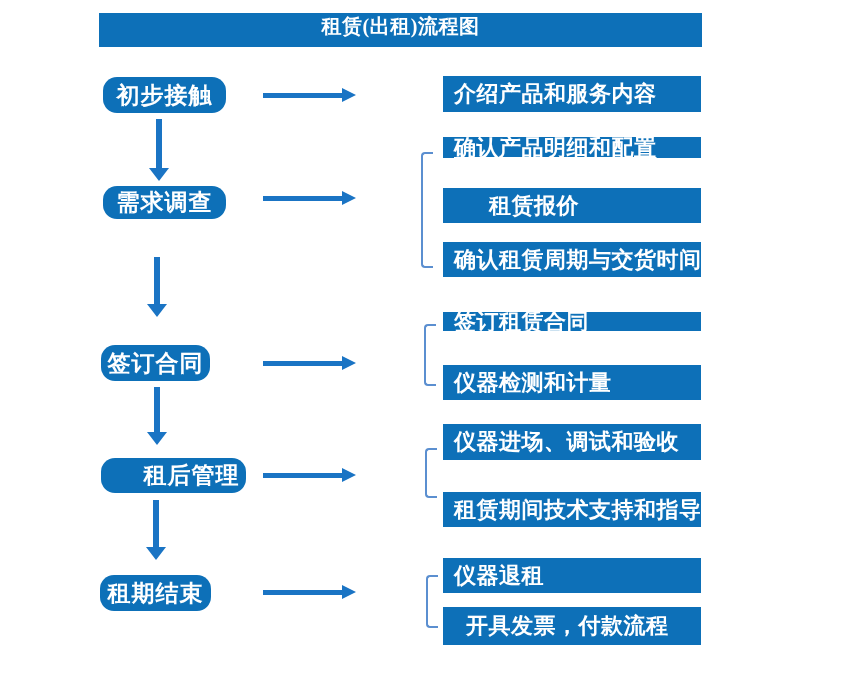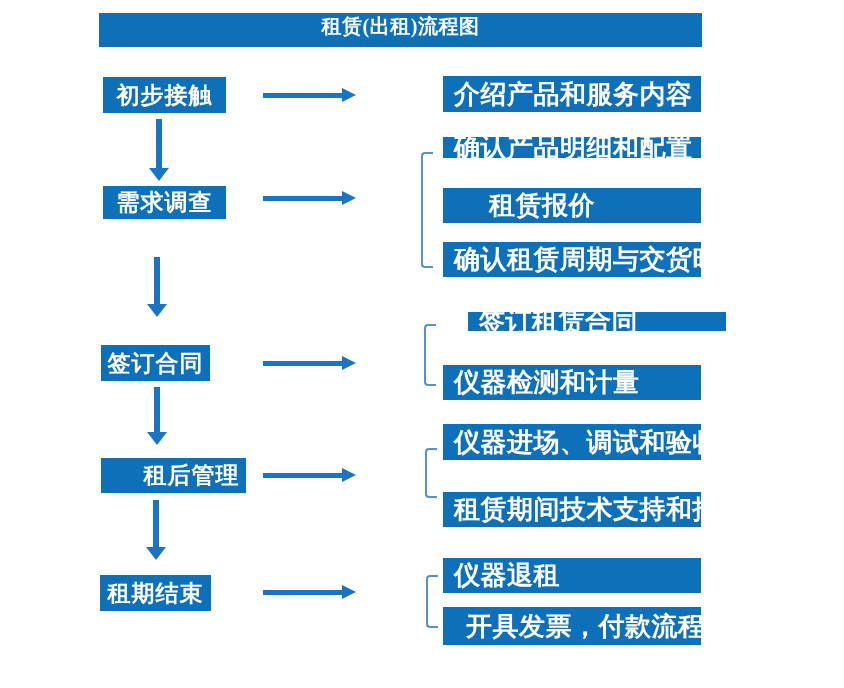--- a/index.html
+++ b/index.html
@@ -16,26 +16,26 @@
   .title-bar{
     position:absolute;left:99px;top:13px;width:603px;height:34px;
     background:var(--box-blue);display:flex;align-items:flex-start;justify-content:center;
   }
   .title-bar span{
     color:var(--text-white);font-size:20px;font-weight:bold;letter-spacing:0.5px;
   }
   .step{
     position:absolute;background:var(--box-blue);
     display:flex;align-items:center;justify-content:center;
-    color:var(--text-white);font-size:23px;font-weight:bold;letter-spacing:1px;
+    color:var(--text-white);font-size:23px;font-weight:bold;letter-spacing:1px;border-radius:14px;
   }
   .detail{
     position:absolute;left:443px;width:258px;background:var(--box-blue);
     display:flex;align-items:center;box-sizing:border-box;padding-left:11px;
-    color:var(--text-white);font-size:26px;font-weight:bold;letter-spacing:0.5px;
+    color:var(--text-white);font-size:22px;font-weight:bold;letter-spacing:0.5px;
     white-space:nowrap;
   }
   .harrow{position:absolute;left:263px;width:93px;height:14px;}
   .harrow .shaft{position:absolute;left:0;right:13px;top:5px;height:5px;background:var(--arrow-blue);}
   .harrow .head{position:absolute;right:0;top:0;width:0;height:0;
     border-left:14px solid var(--arrow-blue);border-top:7px solid transparent;border-bottom:7px solid transparent;}
   .varrow{position:absolute;width:20px;}
   .varrow .shaft{position:absolute;left:7px;width:6px;top:0;bottom:12px;background:var(--arrow-blue);}
   .varrow .head{position:absolute;left:0;bottom:0;width:0;height:0;
     border-top:13px solid var(--arrow-blue);border-left:10px solid transparent;border-right:10px solid transparent;}
@@ -104,21 +104,21 @@
   <div class="bracket" style="left:424px;top:324px;height:62px;"></div>
   <div class="bracket" style="left:425px;top:448px;height:50px;"></div>
   <div class="bracket" style="left:426px;top:575px;height:53px;"></div>
 
   <div class="detail" style="top:76px;height:36px;">介绍产品和服务内容</div>
 
   <div class="detail" style="top:137px;height:21px;text-decoration:underline;">确认产品明细和配置</div>
   <div class="detail" style="top:188px;height:35px;padding-left:46px;">租赁报价</div>
   <div class="detail" style="top:242px;height:35px;">确认租赁周期与交货时间</div>
 
-  <div class="detail" style="top:312px;height:19px;margin-left:25px;">签订租赁合同</div>
+  <div class="detail" style="top:312px;height:19px;">签订租赁合同</div>
   <div class="detail" style="top:365px;height:35px;">仪器检测和计量</div>
 
   <div class="detail" style="top:424px;height:36px;">仪器进场、调试和验收</div>
   <div class="detail" style="top:492px;height:35px;">租赁期间技术支持和指导</div>
 
   <div class="detail" style="top:558px;height:35px;">仪器退租</div>
   <div class="detail" style="top:607px;height:38px;padding-left:23px;">开具发票，付款流程</div>
 
 </div>
 

